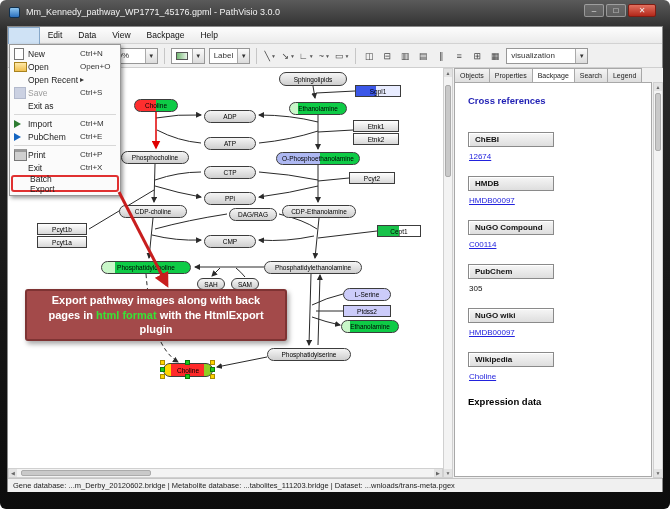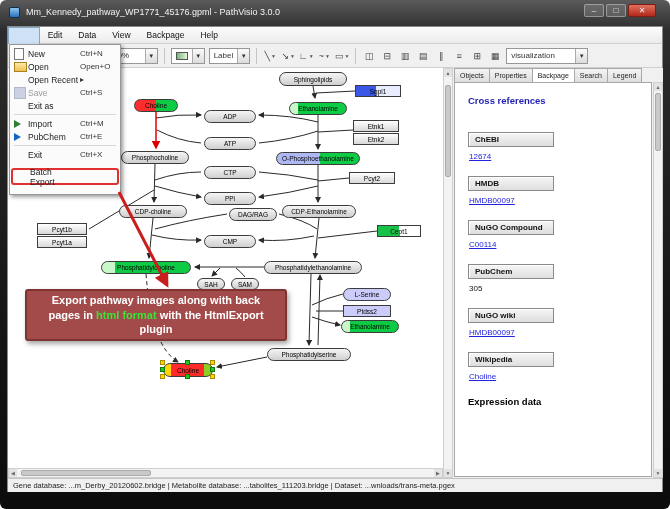--- a/index.html
+++ b/index.html
@@ -91,21 +91,21 @@
   .fm-icon[data-name="import-icon"]::before { content:""; width:0; height:0; border-top:4px solid transparent;
         border-bottom:4px solid transparent; border-left:7px solid #2e7d32; }
   .fm-icon[data-name="export-icon"]::before { content:""; width:0; height:0; border-top:4px solid transparent;
         border-bottom:4px solid transparent; border-left:7px solid #1565c0; }
   .fm-icon[data-name="print-icon"]::before { content:""; width:11px; height:8px; background:#cfcfcf;
         border:1px solid #777; border-top:3px solid #9a9a9a; }
   .fm-label { flex:1; }
   .fm-shortcut { width:36px; text-align:left; color:#333; font-size:8px; }
   .fm-item.disabled { color:#9a9a9a; }
   .fm-item.disabled .fm-icon::before { opacity:.45; }
-  .fm-item.highlighted { border:2px solid #e03030; border-radius:3px; height:17px; margin:7px 0; }
+  .fm-item.highlighted { border:2px solid #e03030; border-radius:3px; height:17px; margin:1px 0; }
   .menu-sep { height:1px; background:#d8d8d8; margin:2px 3px; }
   
   .callout { position:absolute; left:25px; top:289px; width:262px; height:52px; background:#a34a4a;
              border:2px solid #7e3333; border-radius:3px; box-shadow:2px 3px 5px rgba(0,0,0,.35);
              color:#fff; font-weight:bold; font-size:11px; text-align:center; line-height:1.35;
              display:flex; align-items:center; justify-content:center; padding:2px 8px; z-index:10; }
   .callout .hl { color:#37e437; }
   .annot-arrow { position:absolute; left:0; top:0; z-index:30; pointer-events:none; }
   
   .statusbar { position:absolute; left:8px; top:478px; width:654px; height:14px; background:#f0f0f0;
@@ -362,20 +362,25 @@
         <span class="fm-icon" data-name="import-icon"></span>
         <span class="fm-label" data-name="menu-item-label">Import</span>
         <span class="fm-shortcut" data-name="menu-shortcut">Ctrl+M</span>
       </div>
       <div class="fm-item" data-name="file-menu-item-export">
         <span class="fm-icon" data-name="export-icon"></span>
         <span class="fm-label" data-name="menu-item-label">PubChem</span>
         <span class="fm-shortcut" data-name="menu-shortcut">Ctrl+E</span>
       </div>
       <div class="menu-sep" data-name="menu-separator"></div>
+      <div class="fm-item" data-name="file-menu-item-print">
+        <span class="fm-icon" data-name="print-icon"></span>
+        <span class="fm-label" data-name="menu-item-label">Print</span>
+        <span class="fm-shortcut" data-name="menu-shortcut">Ctrl+P</span>
+      </div>
       <div class="fm-item" data-name="file-menu-item-exit">
         <span class="fm-icon" data-name="menu-icon-slot"></span>
         <span class="fm-label" data-name="menu-item-label">Exit</span>
         <span class="fm-shortcut" data-name="menu-shortcut">Ctrl+X</span>
       </div>
       <div class="fm-item highlighted" data-name="file-menu-item-batch-export">
         <span class="fm-icon" data-name="menu-icon-slot"></span>
         <span class="fm-label" data-name="menu-item-label">Batch Export</span>
         <span class="fm-shortcut" data-name="menu-shortcut"></span>
       </div>

